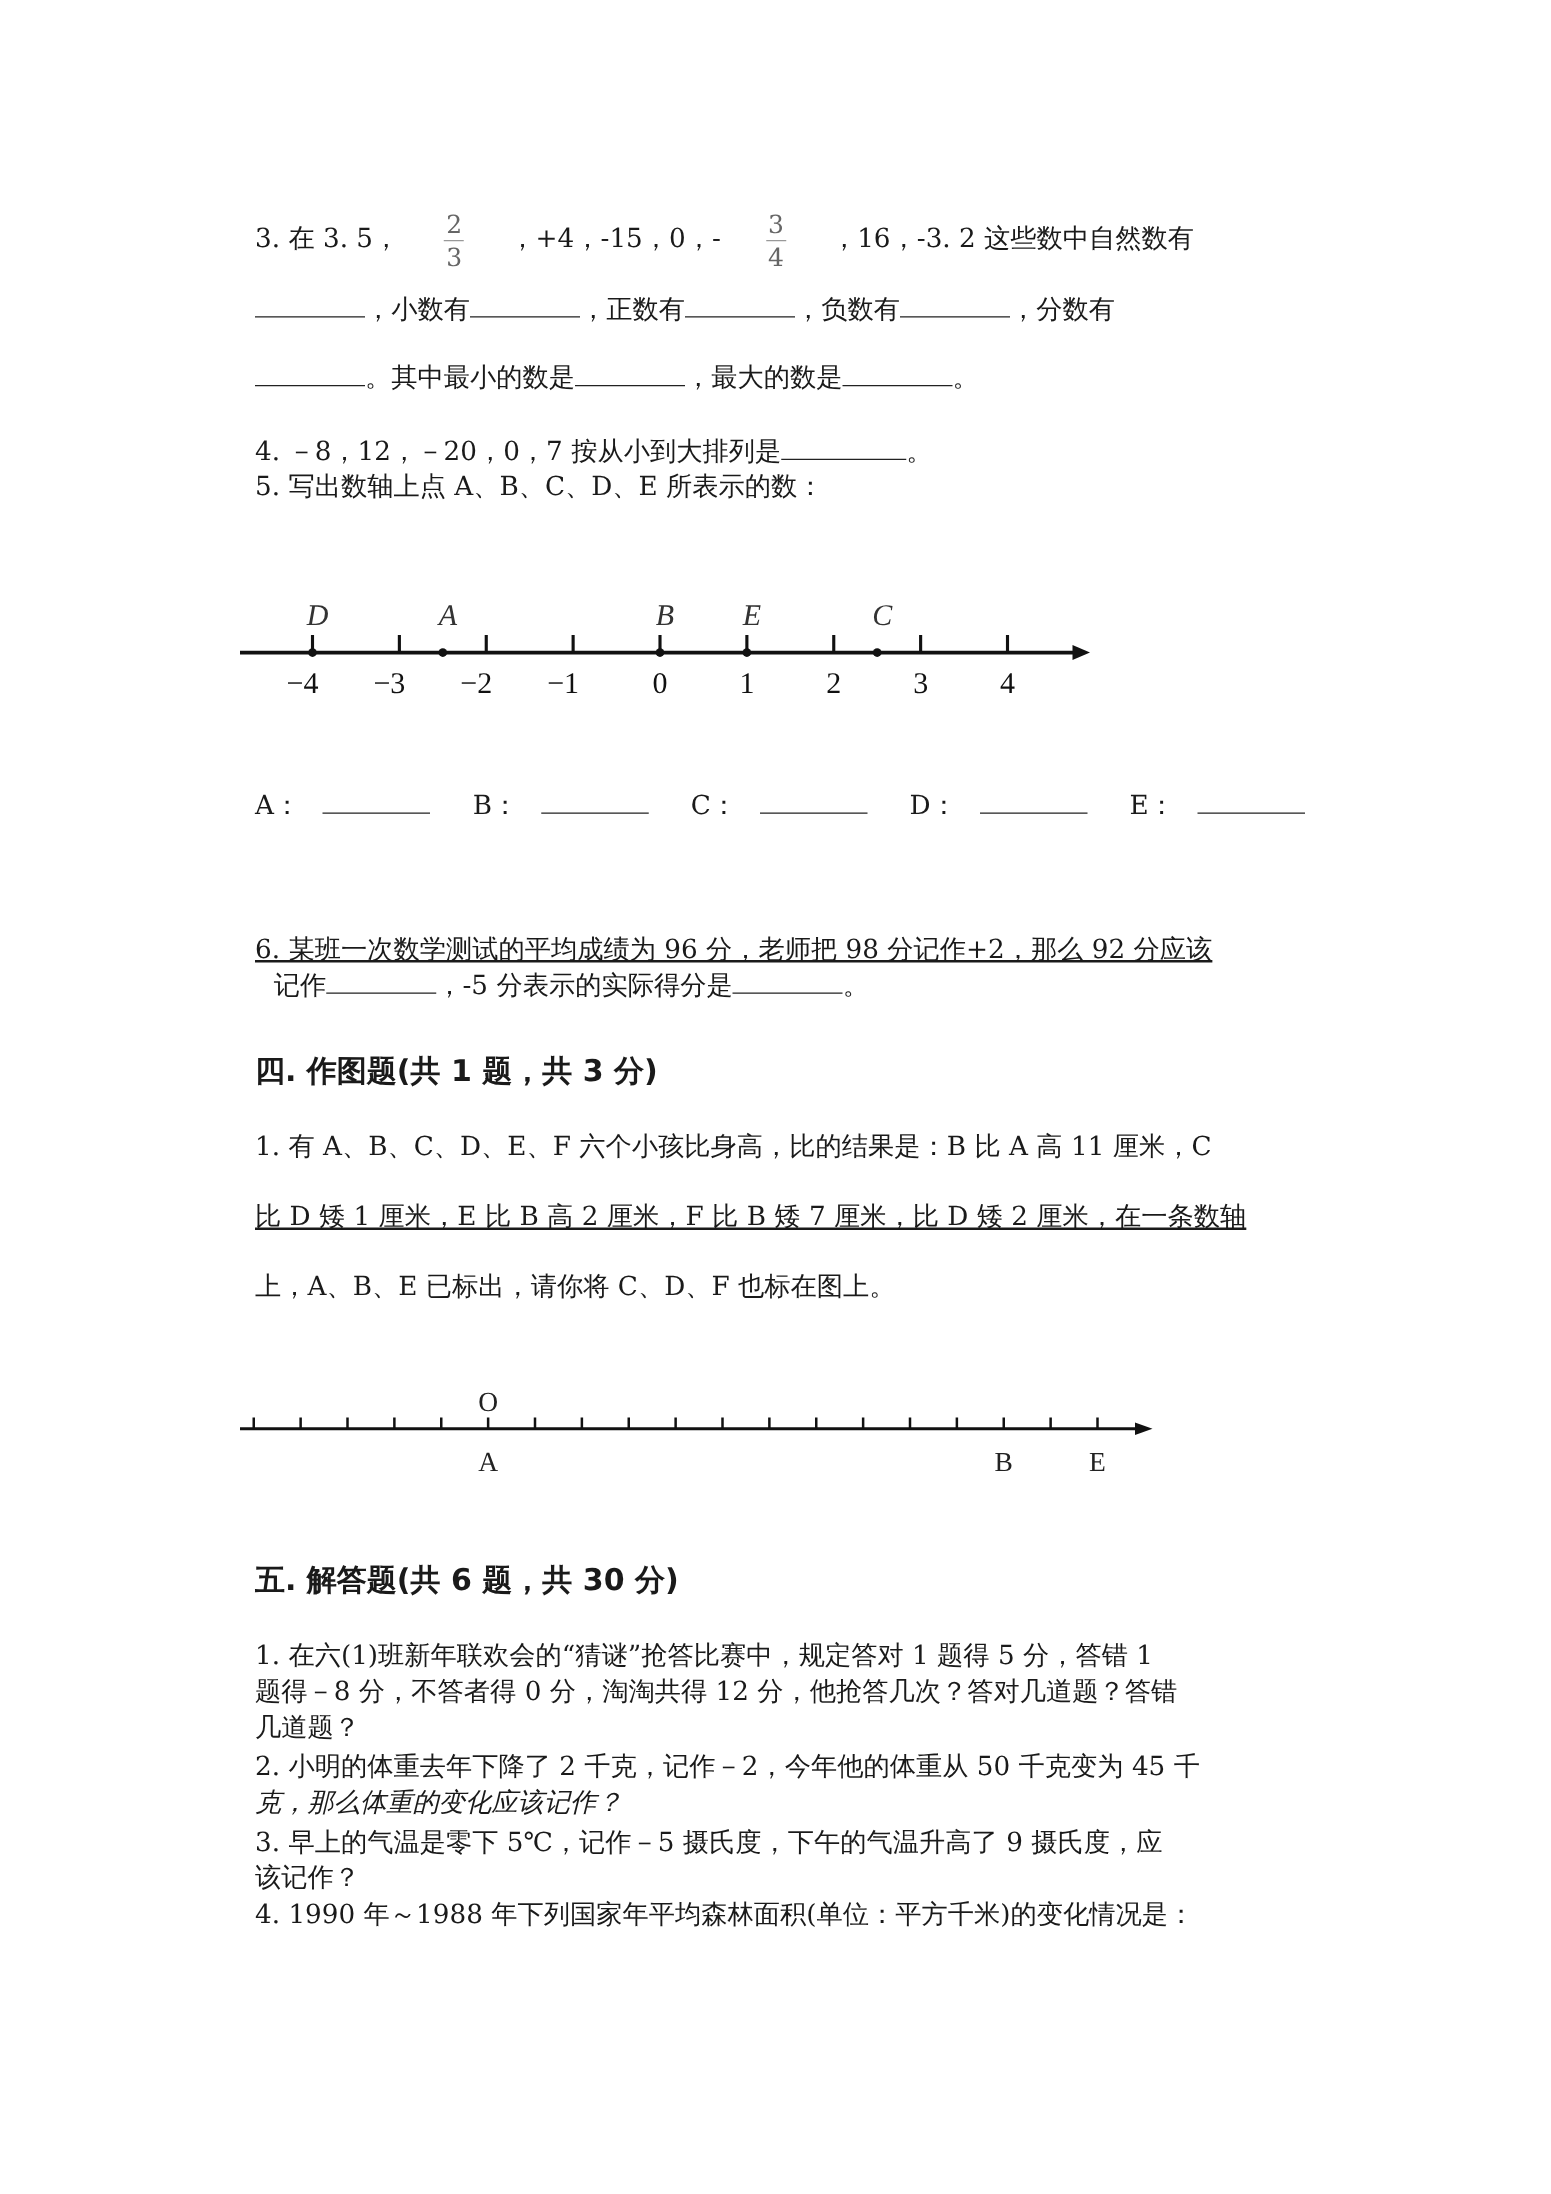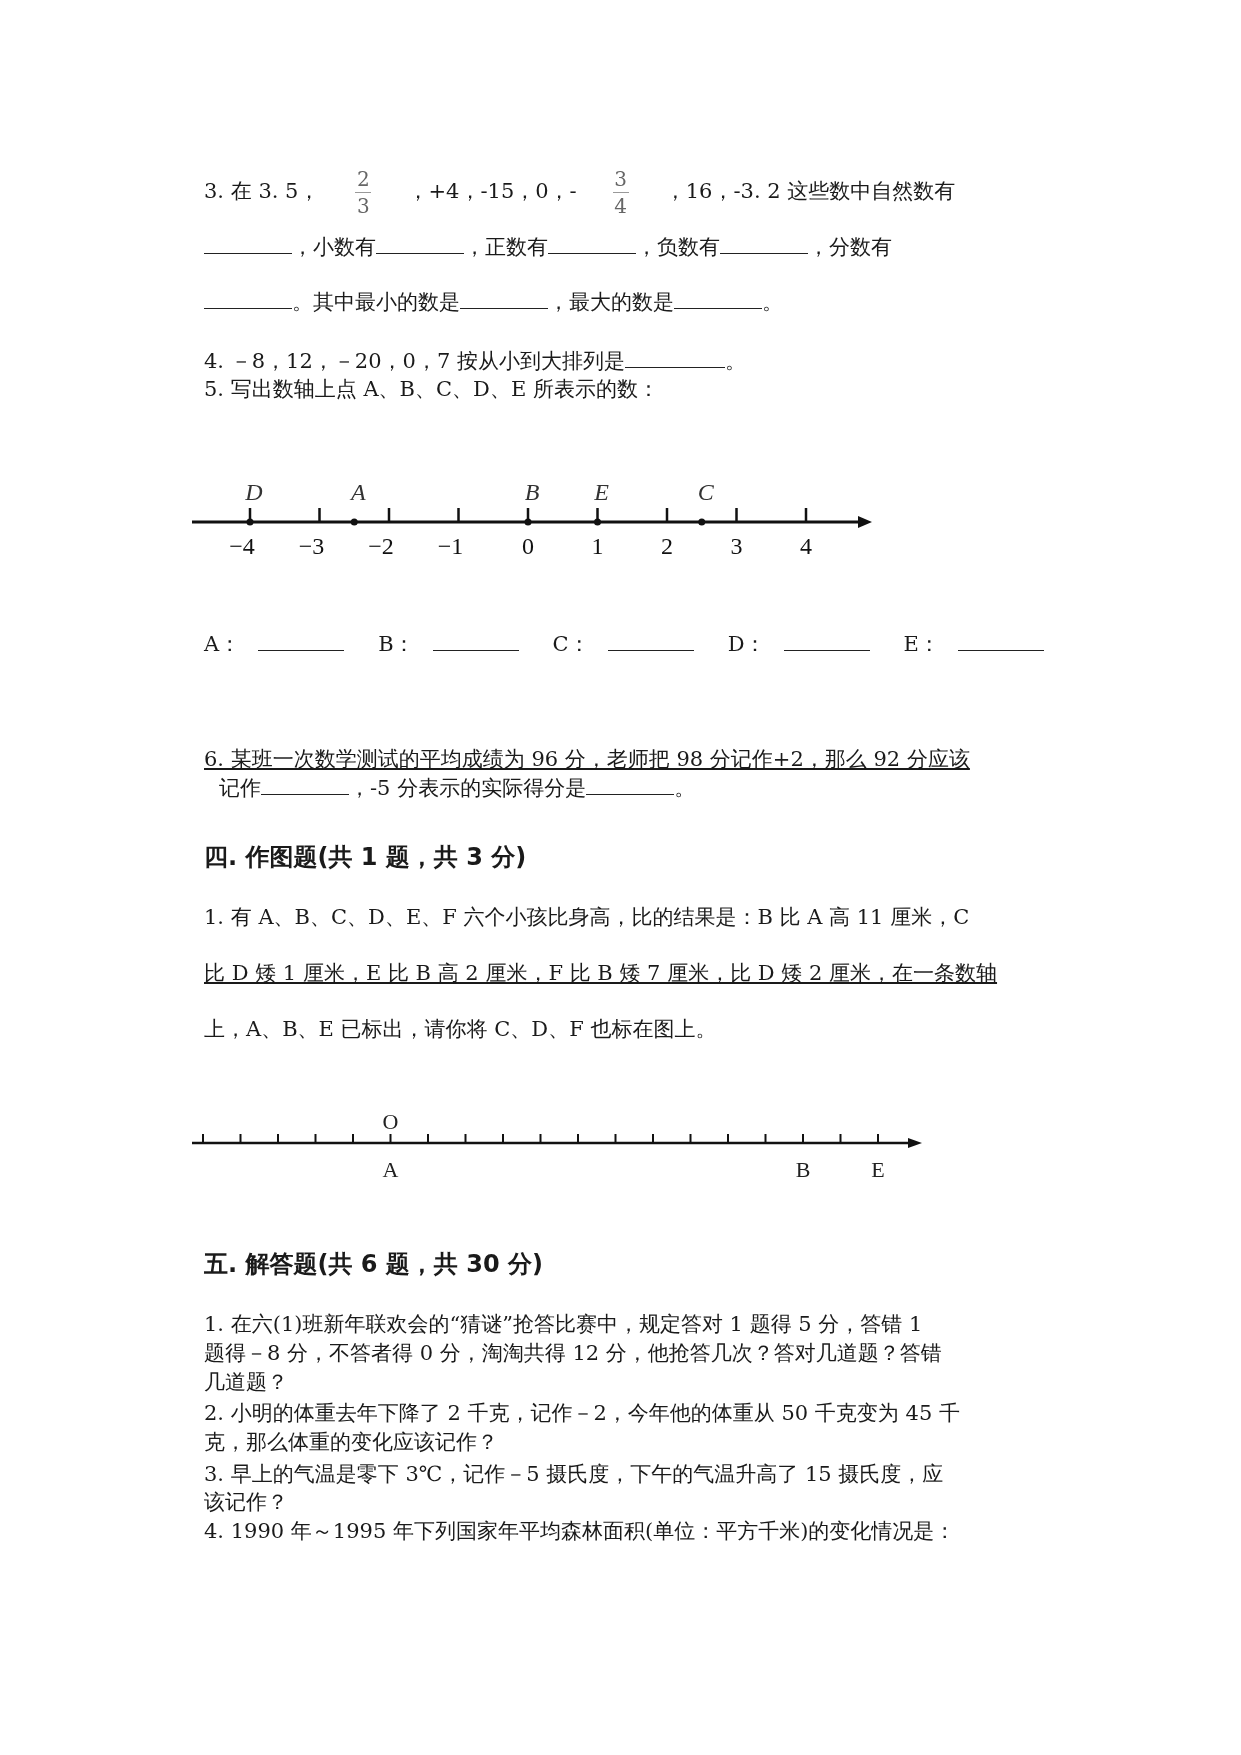--- a/index.html
+++ b/index.html
@@ -130,17 +130,17 @@
       <text x="878" y="87" text-anchor="middle" font-size="22" fill="#222">E</text>
     </g>
 </svg>
 
 <div class="line heading" style="top:1250px;">五. 解答题(共 6 题，共 30 分)</div>
 <div id="s5-lines">
     <div class="line" style="top: 1310px;">1. 在六(1)班新年联欢会的“猜谜”抢答比赛中，规定答对 1 题得 5 分，答错 1</div>
     <div class="line" style="top: 1339px;">题得－8 分，不答者得 0 分，淘淘共得 12 分，他抢答几次？答对几道题？答错</div>
     <div class="line" style="top: 1368px;">几道题？</div>
     <div class="line" style="top: 1399px;">2. 小明的体重去年下降了 2 千克，记作－2，今年他的体重从 50 千克变为 45 千</div>
-    <div class="line" style="top: 1428px;">克，那么体重的变化应该记作？</div>
-    <div class="line" style="top: 1460px;">3. 早上的气温是零下 3℃，记作－5 摄氏度，下午的气温升高了 15 摄氏度，应</div>
+    <div class="line" style="top: 1428px; font-style: italic;">克，那么体重的变化应该记作？</div>
+    <div class="line" style="top: 1460px;">3. 早上的气温是零下 5℃，记作－5 摄氏度，下午的气温升高了 9 摄氏度，应</div>
     <div class="line" style="top: 1488px;">该记作？</div>
-    <div class="line" style="top: 1517px;">4. 1990 年～1995 年下列国家年平均森林面积(单位：平方千米)的变化情况是：</div>
+    <div class="line" style="top: 1517px;">4. 1990 年～1988 年下列国家年平均森林面积(单位：平方千米)的变化情况是：</div>
   </div>
 
 </body></html>

